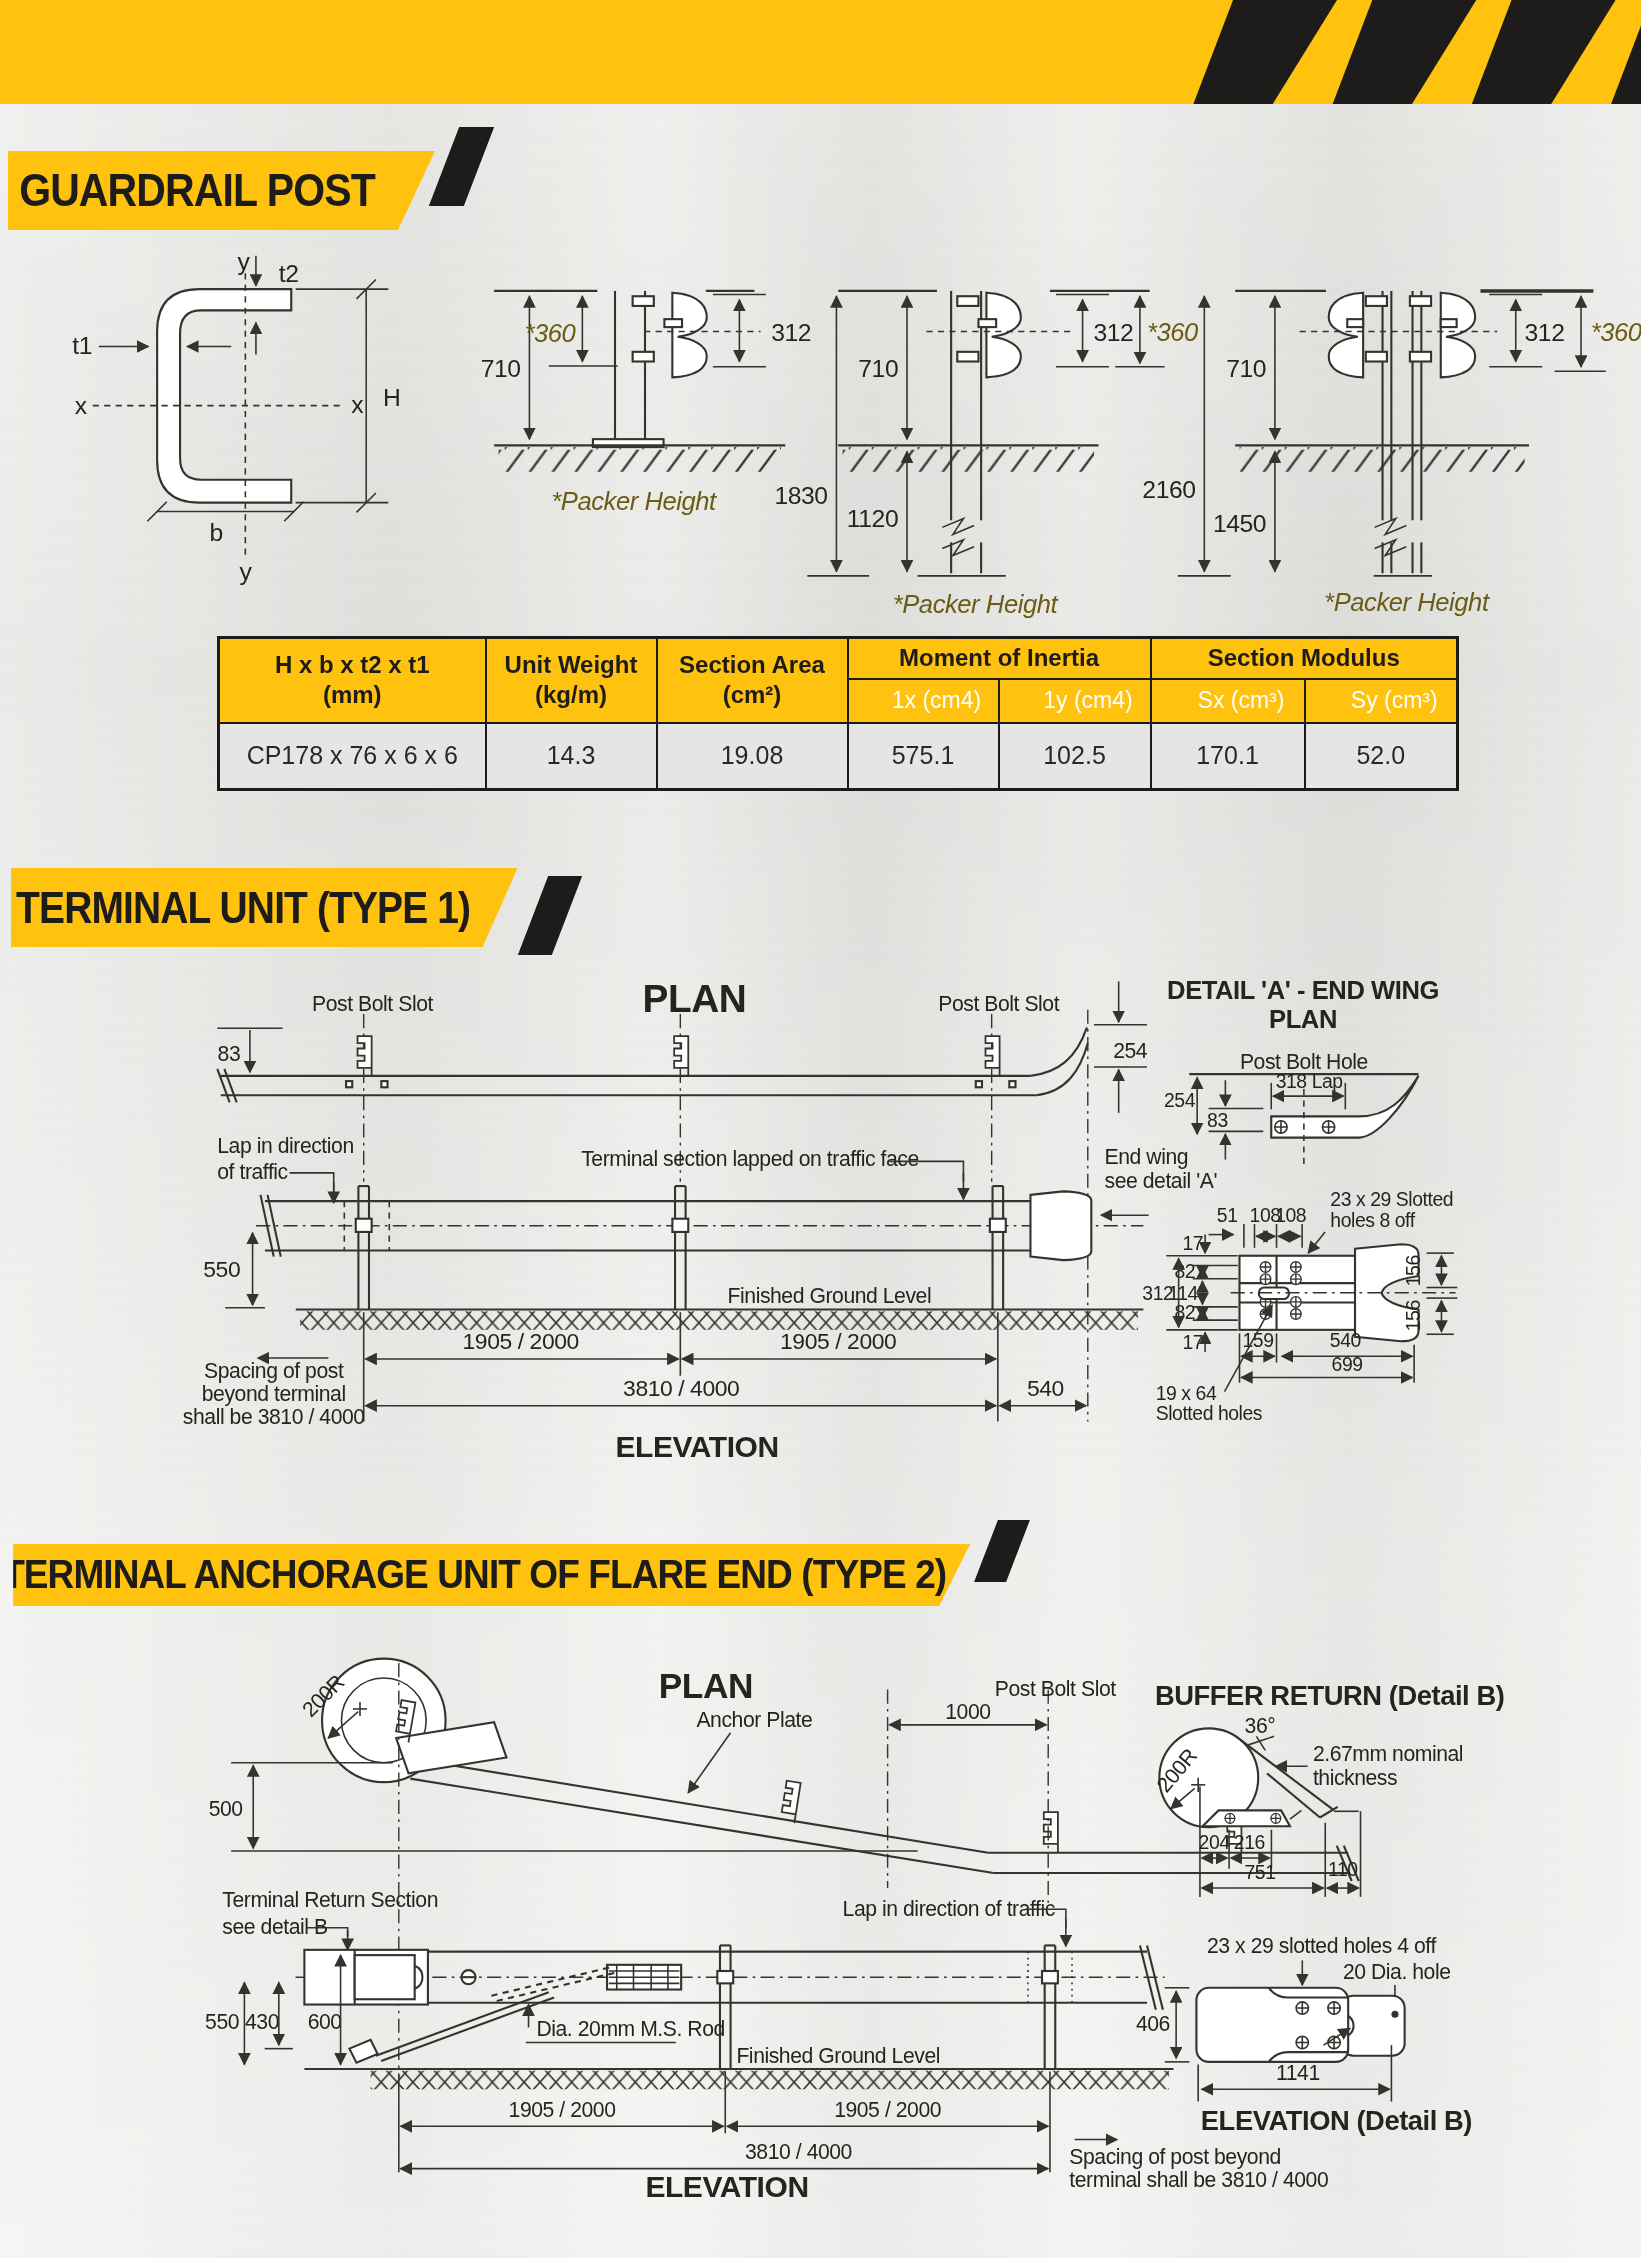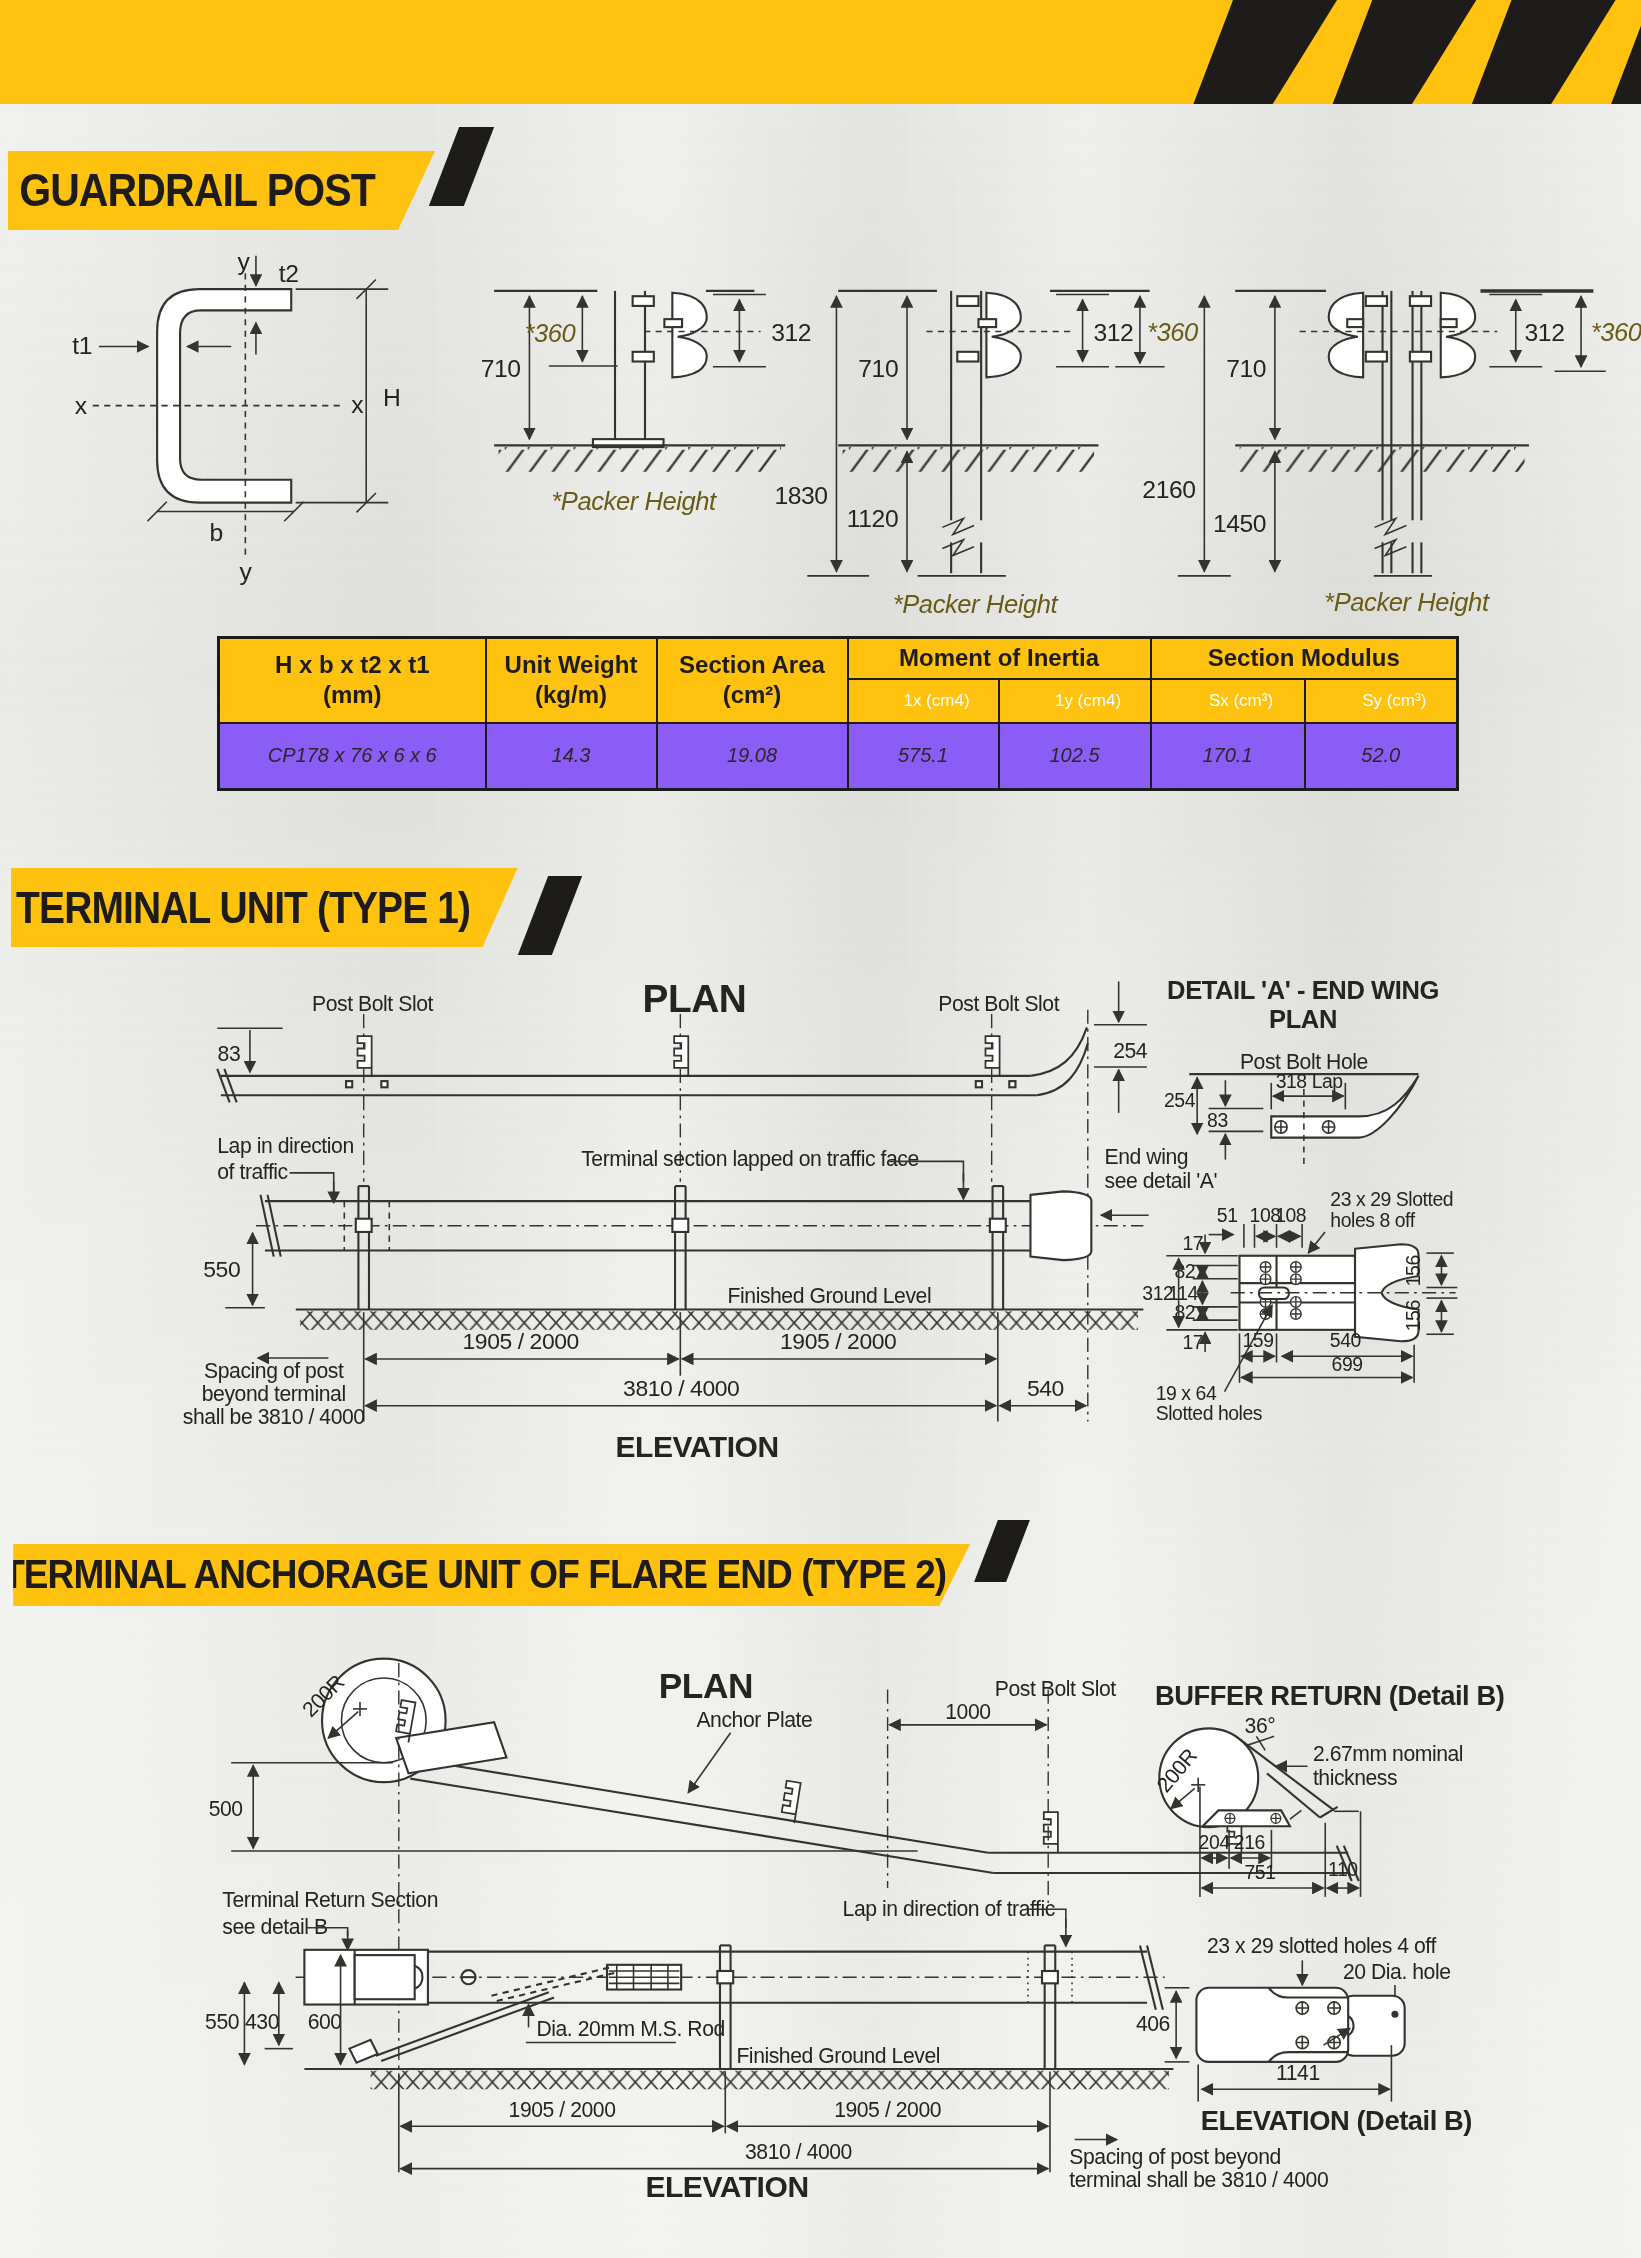--- a/index.html
+++ b/index.html
@@ -23,22 +23,22 @@
   .slash{position:absolute;background:#1d1c1a;transform:skewX(-21deg);}
   .sl1{left:444px;top:127px;width:35px;height:79px;}
   .sl2{left:533px;top:876px;width:34px;height:79px;}
   .sl3{left:986px;top:1520px;width:32px;height:62px;}
 
   
   .spec-table{position:absolute;left:211px;top:636px;border-collapse:collapse;table-layout:fixed;background:#fff;margin-left:6px;}
   .spec-table th,.spec-table td{border:2.6px solid #1b1b19;text-align:center;vertical-align:middle;padding:0;}
   .spec-table{border:3.5px solid #1b1b19;}
   .spec-table th{background:#FFC20E;color:#1d1c1a;font-size:24px;font-weight:bold;line-height:1.25;}
-  .spec-table th.sub{color:#ffffff;font-weight:normal;font-size:17px;padding-left:27px;}
-  .spec-table td{font-size:20px;color:#2a2823;background:#8b5cf6;font-style:italic;}
+  .spec-table th.sub{color:#ffffff;font-weight:normal;font-size:23px;padding-left:27px;}
+  .spec-table td{font-size:25px;color:#2a2823;background:#e5e5e5;}
 
   svg{position:absolute;left:0;}
   svg text{font-family:"Liberation Sans",sans-serif;fill:#26241f;letter-spacing:-0.5px;}
   .ln{stroke:#35332d;stroke-width:2.4;fill:none;}
   .lnT{stroke:#35332d;stroke-width:4;fill:none;}
   .dm{stroke:#35332d;stroke-width:1.8;fill:none;}
   .wh{fill:#ffffff;stroke:#35332d;stroke-width:2.4;}
   .cl{stroke:#35332d;stroke-width:1.6;fill:none;stroke-dasharray:16 6 3 6;}
   .dsh{stroke-dasharray:7 6;}
   .dot{stroke-dasharray:2 5;}

